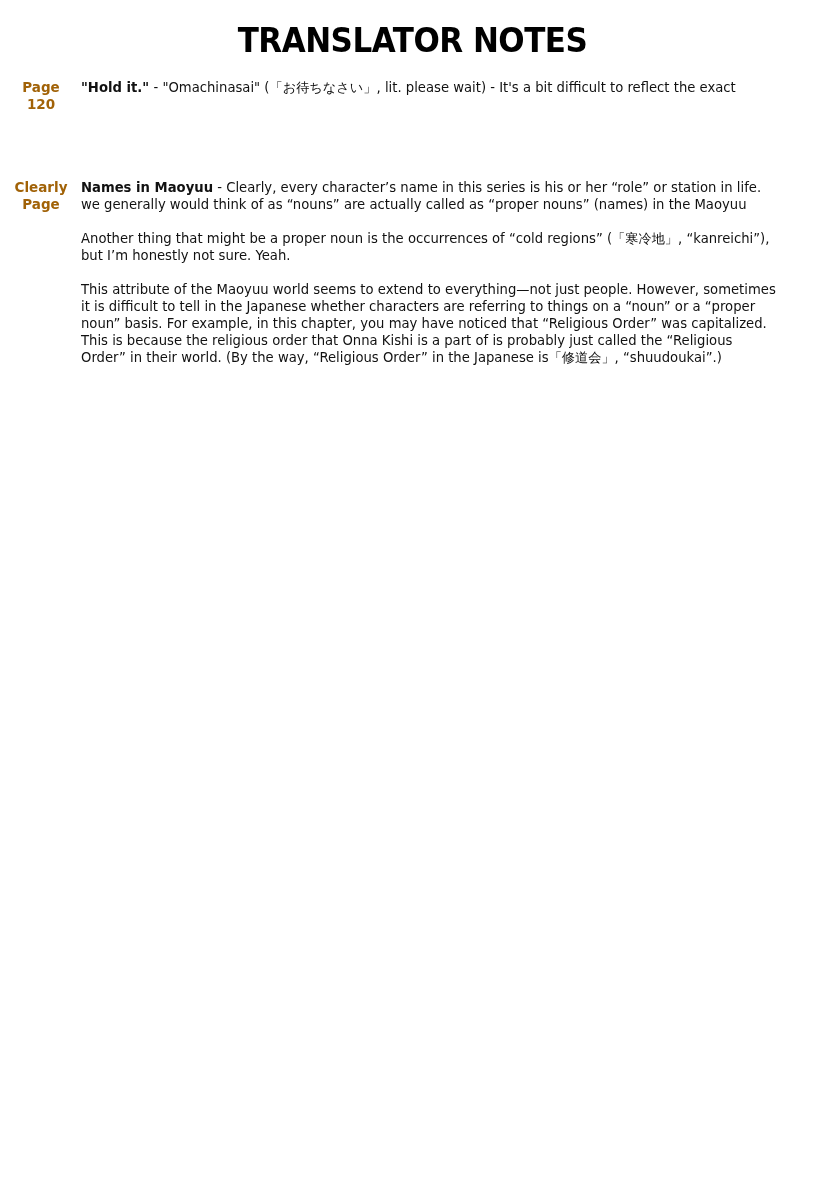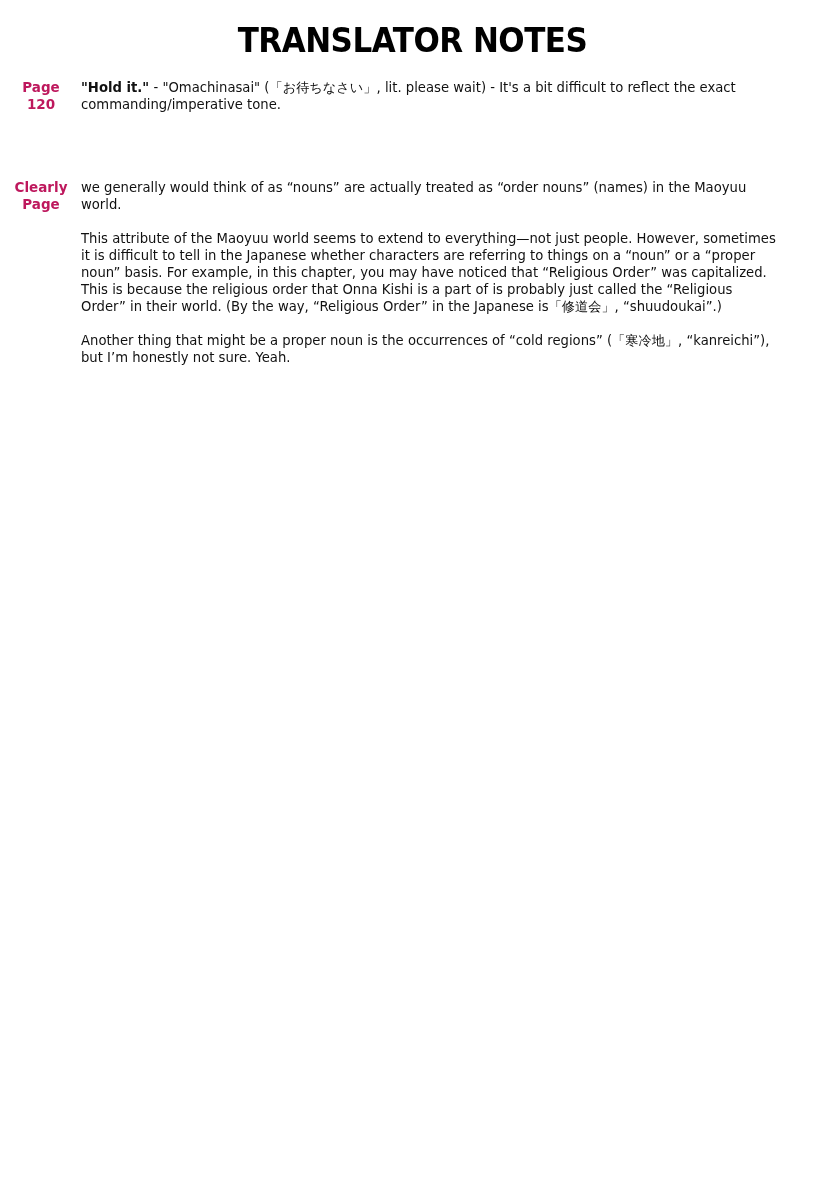--- a/index.html
+++ b/index.html
@@ -10,21 +10,21 @@
     .title {
       position: absolute; top: 22px; left: 0; width: 825px; text-align: center;
       font-family: "DejaVu Sans", sans-serif; font-weight: bold; font-size: 31px;
       letter-spacing: -0.5px; color: #000000; transform: scaleY(1.08);
     }
     .note {
       position: absolute; left: 0; width: 825px;
     }
     .note-label {
       position: absolute; left: 8px; width: 66px; text-align: center;
-      font-weight: bold; font-size: 13.5px; line-height: 17px; color: #be185d;
+      font-weight: bold; font-size: 13.5px; line-height: 17px; color: #a16207;
     }
     .note-body {
       position: absolute; left: 81px; width: 730px;
       font-size: 13.2px; line-height: 17px; color: #111;
     }
     .para { margin: 0 0 17px 0; }
     .line { display: block; white-space: nowrap; }
     .lead { font-weight: bold; }
   </style>
 </head>
@@ -33,40 +33,39 @@
 <div class="title">TRANSLATOR NOTES</div>
 
 <div class="note" style="top:79px;">
   <div class="note-label">
     <span class="line">Page</span>
     <span class="line">120</span>
   </div>
   <div class="note-body">
     <div class="para">
       <span class="line"><span class="lead">"Hold it."</span><span> - "Omachinasai" (「お待ちなさい」, lit. please wait) - It's a bit difficult to reflect the exact</span></span>
-      <span class="line">commanding/imperative tone.</span>
     </div>
   </div>
 </div>
 
 <div class="note" style="top:179px;">
   <div class="note-label">
     <span class="line">Clearly</span>
     <span class="line">Page</span>
   </div>
   <div class="note-body">
     <div class="para">
-      <span class="line">we generally would think of as “nouns” are actually treated as “order nouns” (names) in the Maoyuu</span>
-      <span class="line">world.</span>
+      <span class="line"><span class="lead">Names in Maoyuu</span><span> - Clearly, every character’s name in this series is his or her “role” or station in life.</span></span>
+      <span class="line">we generally would think of as “nouns” are actually called as “proper nouns” (names) in the Maoyuu</span>
+    </div>
+    <div class="para">
+      <span class="line">Another thing that might be a proper noun is the occurrences of “cold regions” (「寒冷地」, “kanreichi”),</span>
+      <span class="line">but I’m honestly not sure. Yeah.</span>
     </div>
     <div class="para">
       <span class="line">This attribute of the Maoyuu world seems to extend to everything—not just people. However, sometimes</span>
       <span class="line">it is difficult to tell in the Japanese whether characters are referring to things on a “noun” or a “proper</span>
       <span class="line">noun” basis. For example, in this chapter, you may have noticed that “Religious Order” was capitalized.</span>
       <span class="line">This is because the religious order that Onna Kishi is a part of is probably just called the “Religious</span>
       <span class="line">Order” in their world. (By the way, “Religious Order” in the Japanese is「修道会」, “shuudoukai”.)</span>
     </div>
-    <div class="para">
-      <span class="line">Another thing that might be a proper noun is the occurrences of “cold regions” (「寒冷地」, “kanreichi”),</span>
-      <span class="line">but I’m honestly not sure. Yeah.</span>
-    </div>
   </div>
 </div>
 
 </body></html>

